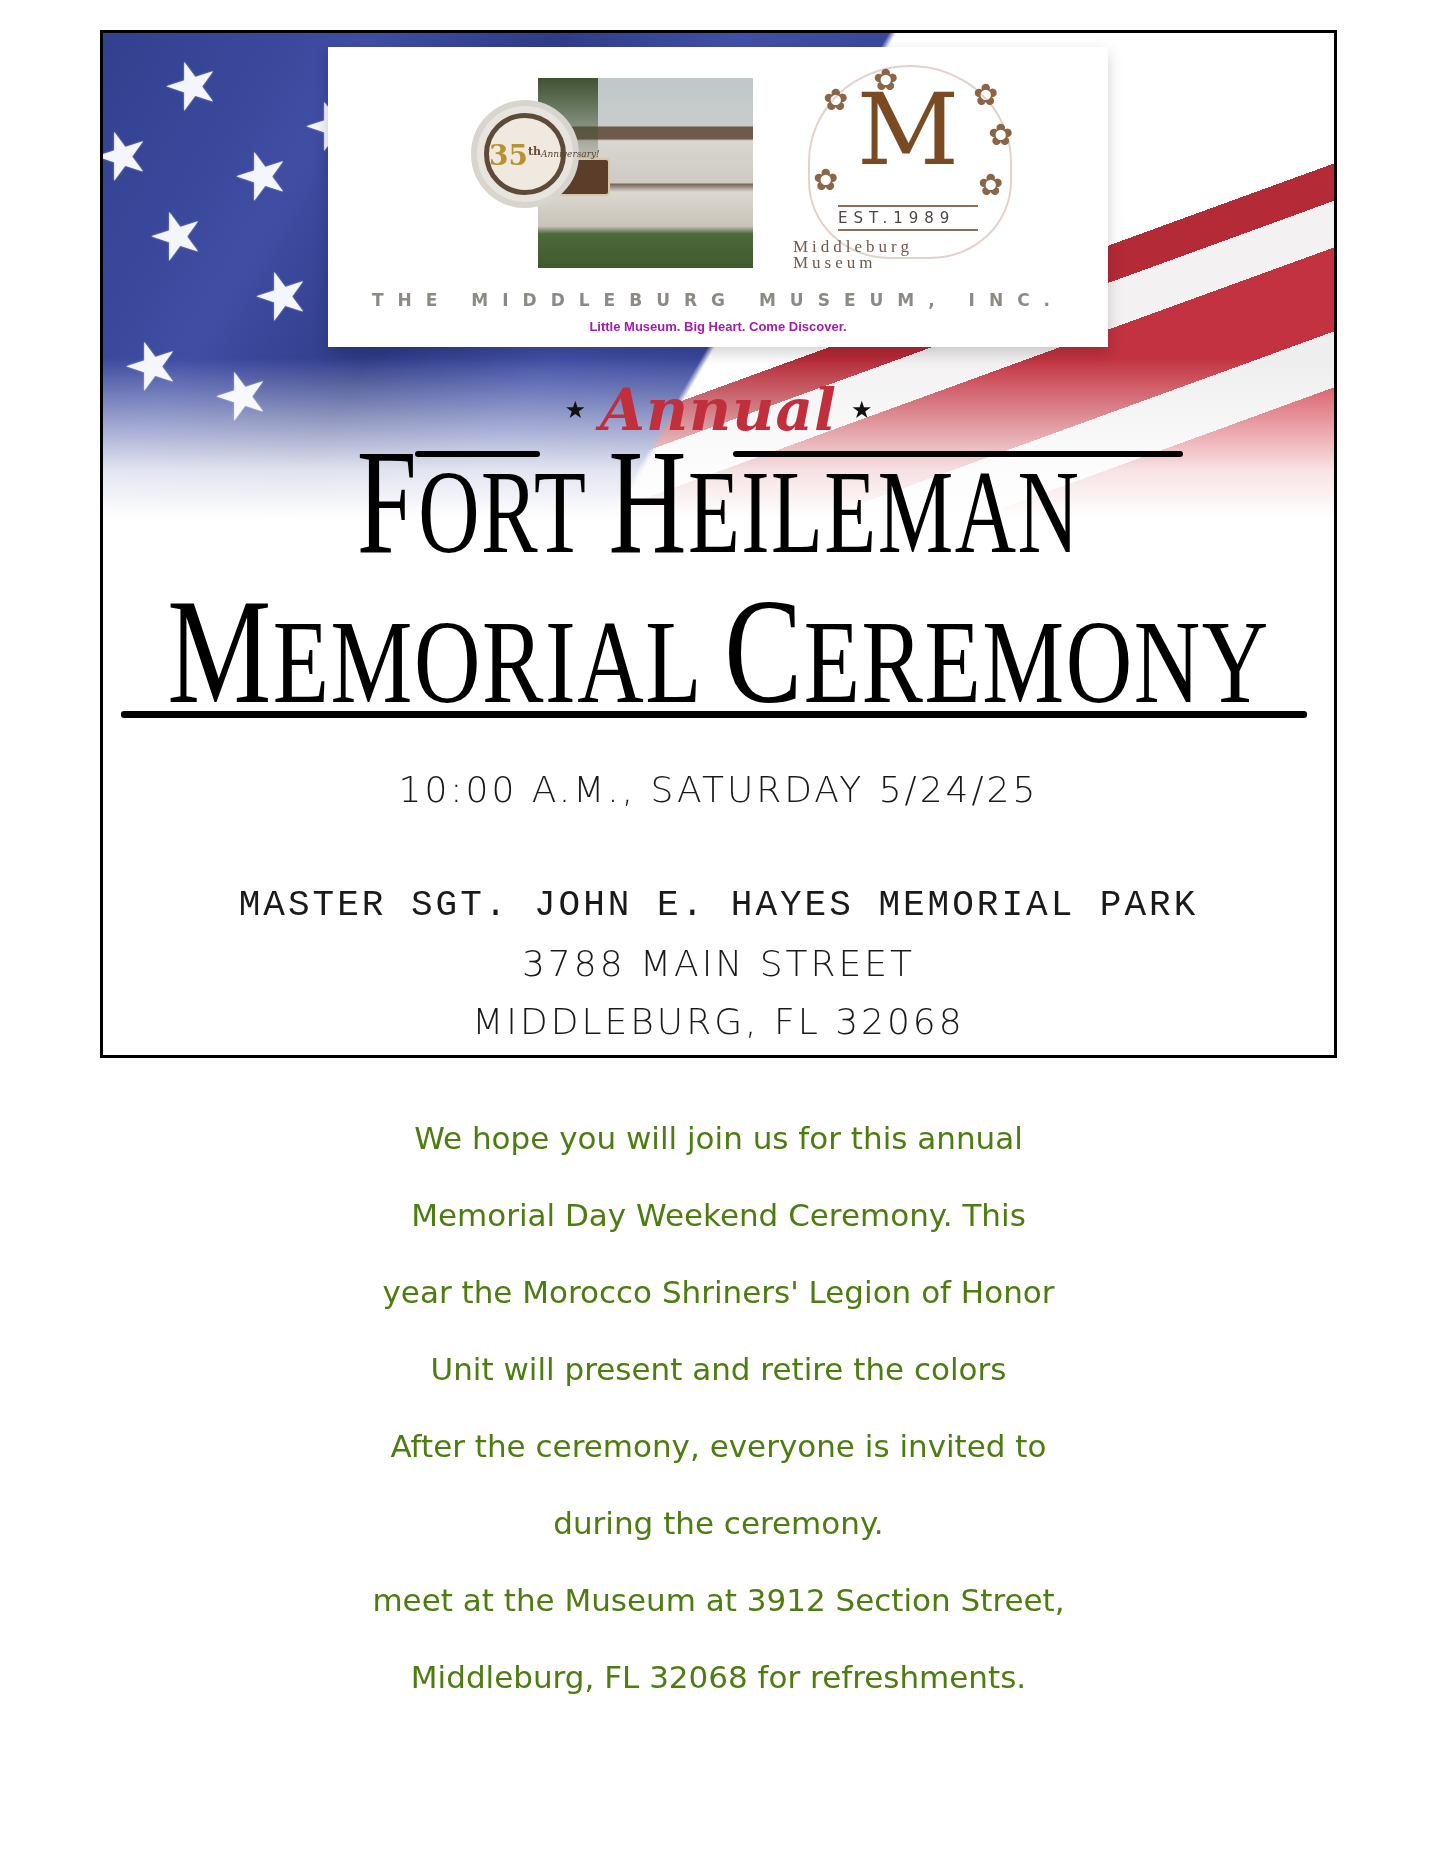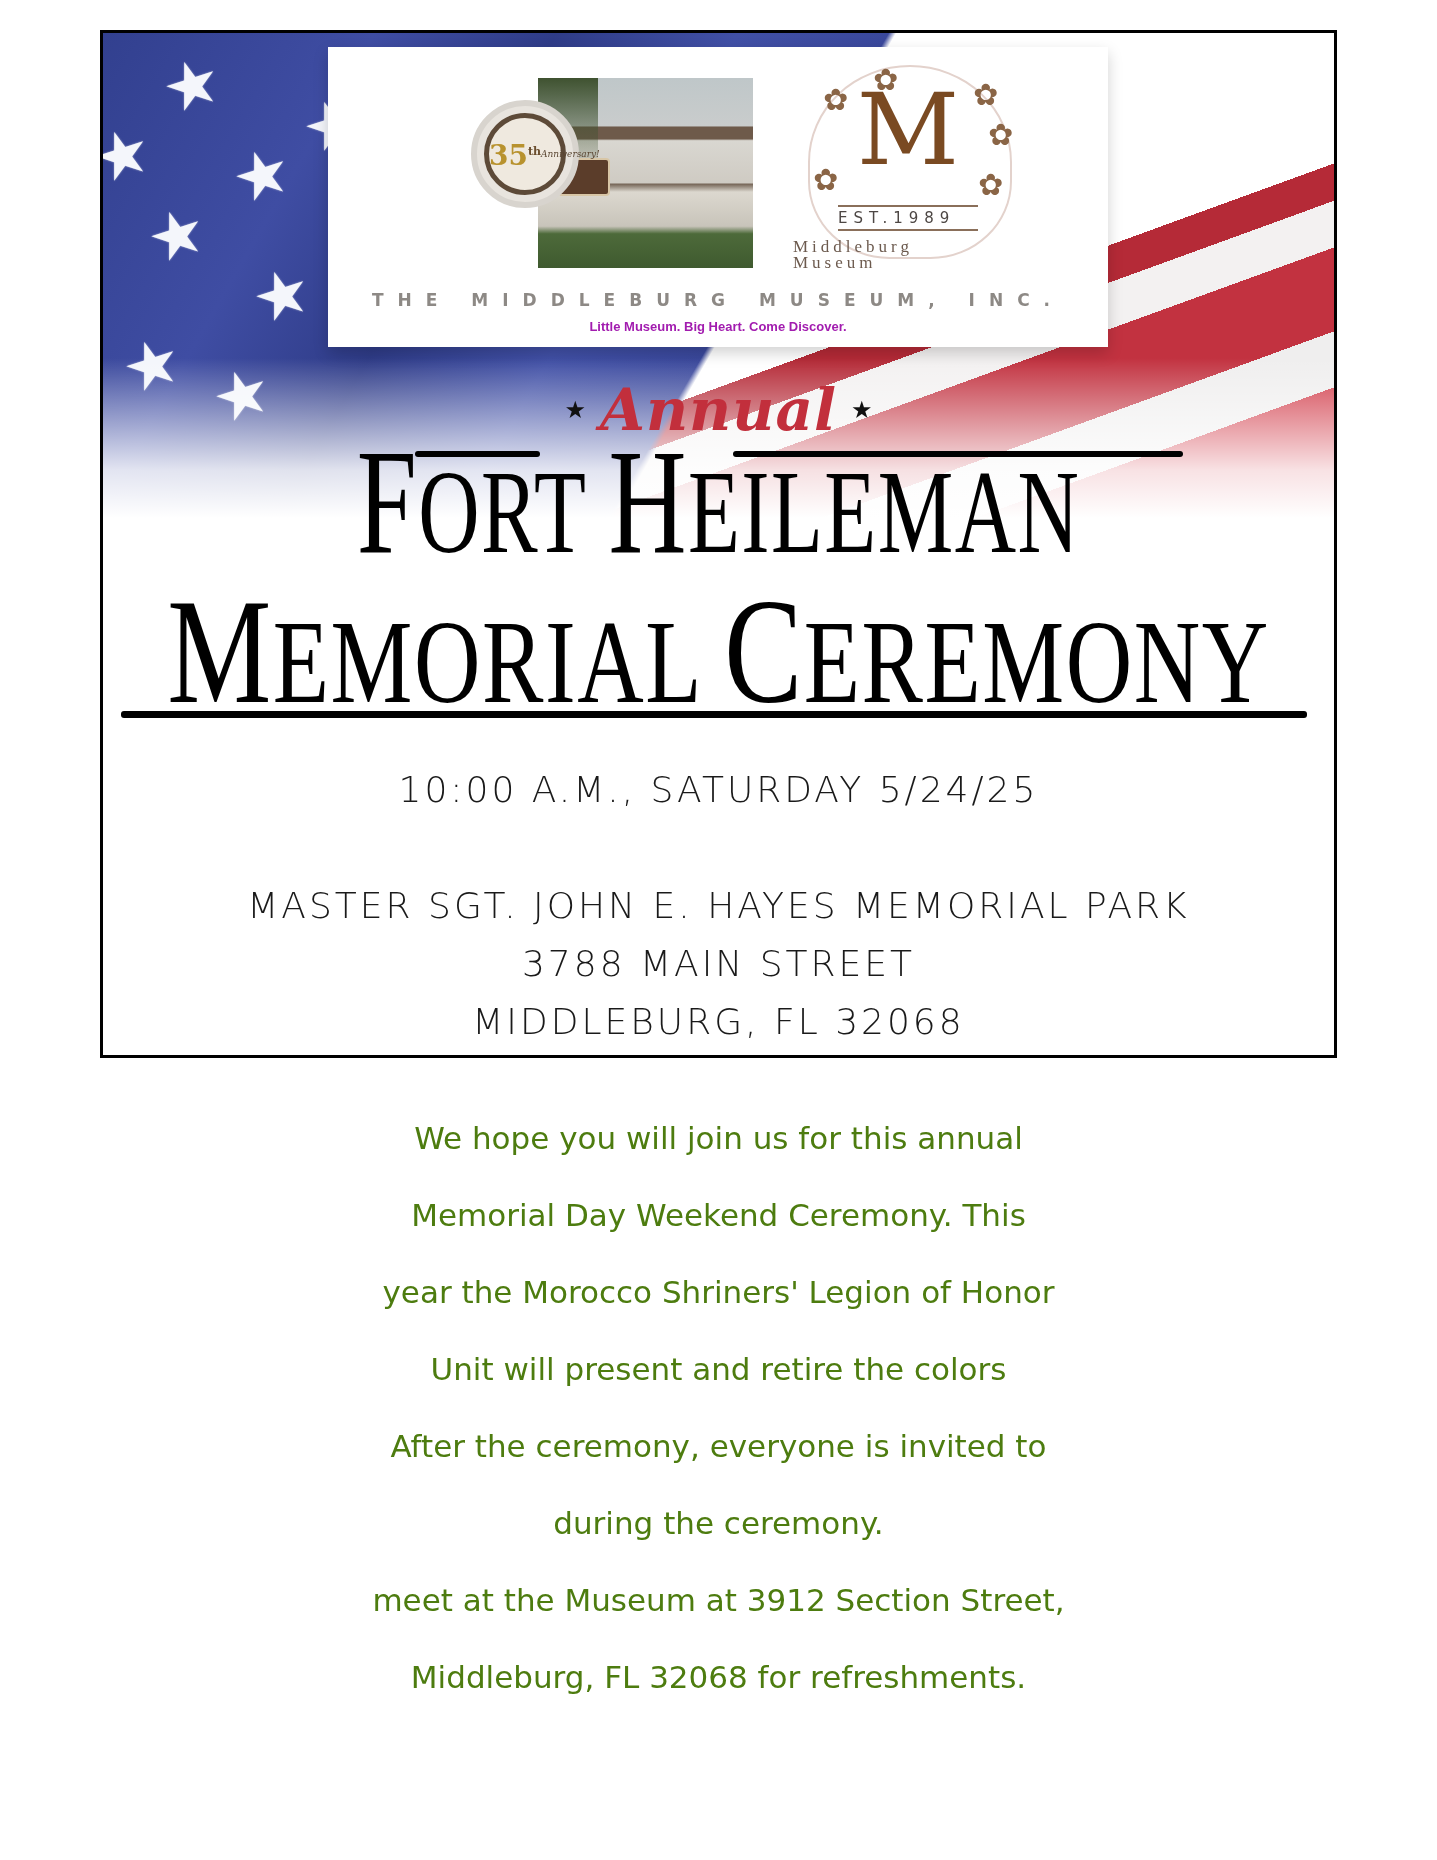--- a/index.html
+++ b/index.html
@@ -52,21 +52,21 @@
   
   .title1 { position:absolute; left:0; top:402px; width:1231px; text-align:center; font-family:"Liberation Serif", serif; font-size:118px; line-height:132px; color:#000; transform:scaleX(0.72); transform-origin:center; letter-spacing:2px; }
   .title1 .big, .title2 .big { font-size:150px; }
   .title2 { position:absolute; left:-120px; top:543px; width:1471px; text-align:center; font-family:"Liberation Serif", serif; font-size:118px; line-height:150px; color:#000; transform:scaleX(0.78); transform-origin:center; letter-spacing:2px; }
   .rule-top-a { position:absolute; left:312px; top:418px; width:125px; height:6px; background:#000; border-radius:3px; }
   .rule-top-b { position:absolute; left:630px; top:418px; width:450px; height:6px; background:#000; border-radius:3px; }
   .rule-bottom { position:absolute; left:18px; top:678px; width:1186px; height:7px; background:#000; border-radius:3px; }
 
   .details { position:absolute; left:0; width:1231px; text-align:center; font-family:"DejaVu Sans", sans-serif; font-size:36px; letter-spacing:3px; color:#1a1a1a; font-weight:300; }
   .d-time { top:736px; }
-  .d-venue { top:852px; }
+  .d-venue { top:852px;font-family:Liberation Mono, monospace; }
   .d-street { top:910px; }
   .d-city { top:968px; }
 
   .body-text { position:absolute; left:80px; top:1100px; width:1277px; text-align:center; font-family:"DejaVu Sans", sans-serif; font-size:31px; line-height:77px; color:#4d7c0f; }
   .body-text .line { display:block; white-space:nowrap; }
 </style>
 </head>
 <body>
 
 <div class="frame">

